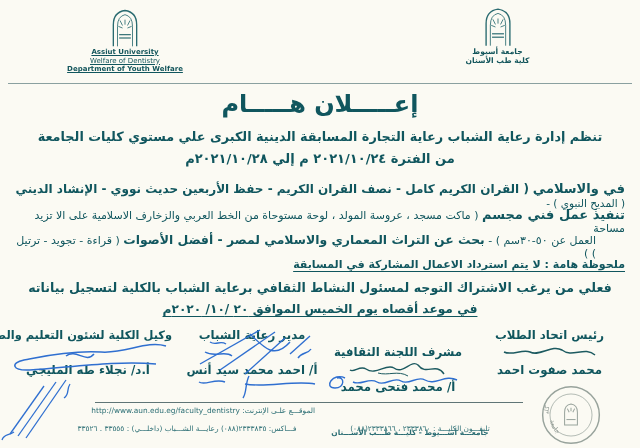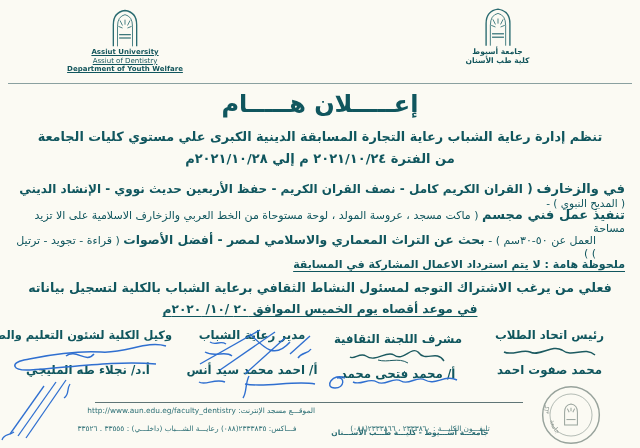--- a/index.html
+++ b/index.html
@@ -41,21 +41,21 @@
         <line x1="26" y1="15" x2="23" y2="21"></line>
           <line x1="12" y1="22" x2="17" y2="24"></line>
         <line x1="28" y1="22" x2="23" y2="24"></line>
       </g>
       <g stroke="#2a6b70" stroke-width="1.4">
         <line x1="13" y1="32" x2="27" y2="32"></line>
           <line x1="13" y1="36" x2="27" y2="36"></line>
       </g>
     </svg>
     <div class="hdr-small b">Assiut University</div>
-    <div class="hdr-small">Assiut of Dentistry</div>
+    <div class="hdr-small">Welfare of Dentistry</div>
     <div class="hdr-small b">Department of Youth Welfare</div>
   </div>
 
   <div class="abs rtl center" style="left:420px;top:6px;width:155px;">
     <svg width="34" height="42" viewBox="0 0 40 48" style="margin:0 auto;">
       <g fill="none" stroke="#2a6b70" stroke-width="1.6">
         <path d="M6,46 L6,20 Q6,5 20,3 Q34,5 34,20 L34,46"></path>
         <path d="M11,46 L11,22 Q11,10 20,8 Q29,10 29,22 L29,46" stroke-width="1"></path>
       </g>
       <g stroke="#2a6b70" stroke-width="1">
@@ -76,21 +76,21 @@
 
   <div class="abs" style="left:8px;right:8px;top:83px;height:1px;background:#8aa0a0;"></div>
 
   <div class="abs line center b" style="top:90px;font-size:24px;letter-spacing:1px;">إعـــــلان هـــــام</div>
 
   <div class="abs line center b" style="top:129px;font-size:12.8px;">تنظم إدارة رعاية الشباب  رعاية التجارة  المسابقة الدينية الكبرى  علي مستوي كليات الجامعة</div>
 
   <div class="abs line center b" style="top:151px;font-size:13px;">من الفترة ٢٠٢١/١٠/٢٤ م إلي ٢٠٢١/١٠/٢٨م</div>
 
   <div class="abs line" style="top:181px;font-size:12px;">
-    <span class="b" style="font-size:13px;">في والزخارف</span>
+    <span class="b" style="font-size:13px;">في والاسلامي</span>
     <span class="b">( القران الكريم كامل - نصف القران الكريم - حفظ الأربعين حديث نووي - الإنشاد الديني</span>
     <span style="font-size:10.5px;">( المديح النبوي ) -</span>
   </div>
 
   <div class="abs line" style="top:207px;font-size:11px;">
     <span class="b" style="font-size:13px;">تنفيذ عمل فني مجسم</span>
     <span>( ماكت مسجد ، عروسة المولد ، لوحة مستوحاة من الخط العربي والزخارف الاسلامية على الا تزيد مساحة</span>
   </div>
 
   <div class="abs line" style="top:232px;font-size:11px;padding-right:44px;">
@@ -106,21 +106,21 @@
   <div class="abs line center b u" style="top:302px;font-size:12.2px;">في موعد أقصاه يوم الخميس  الموافق ٢٠ /١٠/ ٢٠٢٠م</div>
 
   <div class="abs sig-col" style="right:18px;top:328px;width:145px;">
     <div class="sig-title">رئيس اتحاد الطلاب</div>
     <svg width="100" height="18" viewBox="0 0 100 18" style="margin:1px auto;">
       <path d="M95,12 C85,3 72,15 62,7 C52,1 40,14 30,9 C22,6 12,13 4,9" fill="none" stroke="#1c5a60" stroke-width="1.5"></path>
     </svg>
     <div class="sig-name">محمد صفوت احمد</div>
   </div>
 
-  <div class="abs sig-col" style="right:172px;top:332px;width:140px;">
+  <div class="abs sig-col" style="right:172px;top:345px;width:140px;">
     <div class="sig-title">مشرف اللجنة الثقافية</div>
     <svg width="100" height="18" viewBox="0 0 100 18" style="margin:1px auto;">
       <path d="M96,14 C88,2 78,16 70,5 C63,-1 55,15 46,8 C38,3 28,16 18,9 C12,5 6,13 2,10" fill="none" stroke="#1c5a60" stroke-width="1.4"></path>
       <path d="M60,16 C50,10 40,16 30,13" fill="none" stroke="#1c5a60" stroke-width="1"></path>
     </svg>
     <div class="sig-name">أ/ محمد فتحى محمد</div>
   </div>
 
   <div class="abs sig-col" style="right:318px;top:328px;width:140px;">
     <div class="sig-title">مدير رعاية الشباب</div>
@@ -172,21 +172,21 @@
       <path d="M14,56 C8,60 4,58 2,64"></path>
         <path d="M70,8 C66,14 70,18 64,22"></path>
     </g>
   </svg>
 
   <div class="abs" style="left:95px;top:402px;width:428px;height:1px;background:#5f7576;"></div>
 
   <div class="abs rtl footer-small b" style="left:330px;top:428px;width:160px;text-align:center;">جامعـــة أســـيوط - كليـــة طـــب الأســـنان</div>
 
   <div class="abs rtl footer-small" style="left:93px;top:406px;width:222px;text-align:left;">
-    <span>الموقـــع مسجد الإنترنت:</span>
+    <span>الموقـــع علـى الإنترنت:</span>
     <span class="ltr" style="direction:ltr;unicode-bidi:embed;">http://www.aun.edu.eg/faculty_dentistry</span>
   </div>
 
   <div class="abs rtl footer-small" style="left:330px;top:424px;width:180px;text-align:center;">تليفـــون الكليـــة : ٢٣٣٣٨٦٠ ، ٢٣٣٣٨٦٦(٠٨٨)</div>
 
   <div class="abs rtl footer-small" style="left:58px;top:424px;width:258px;text-align:center;">فـــاكس: ٢٣٣٣٨٣٥(٠٨٨)  رعايـــة الشـــباب (داخلـــي) : ٣٣٥٥٥ .  ٣٣٥٢٦</div>
 
   <svg class="abs noptr" style="left:538px;top:383px;" width="66" height="64" viewBox="0 0 70 70">
     <circle cx="35" cy="35" r="31" fill="none" stroke="#98a39c" stroke-width="1.6"></circle>
     <circle cx="35" cy="35" r="23" fill="none" stroke="#98a39c" stroke-width="0.8"></circle>

